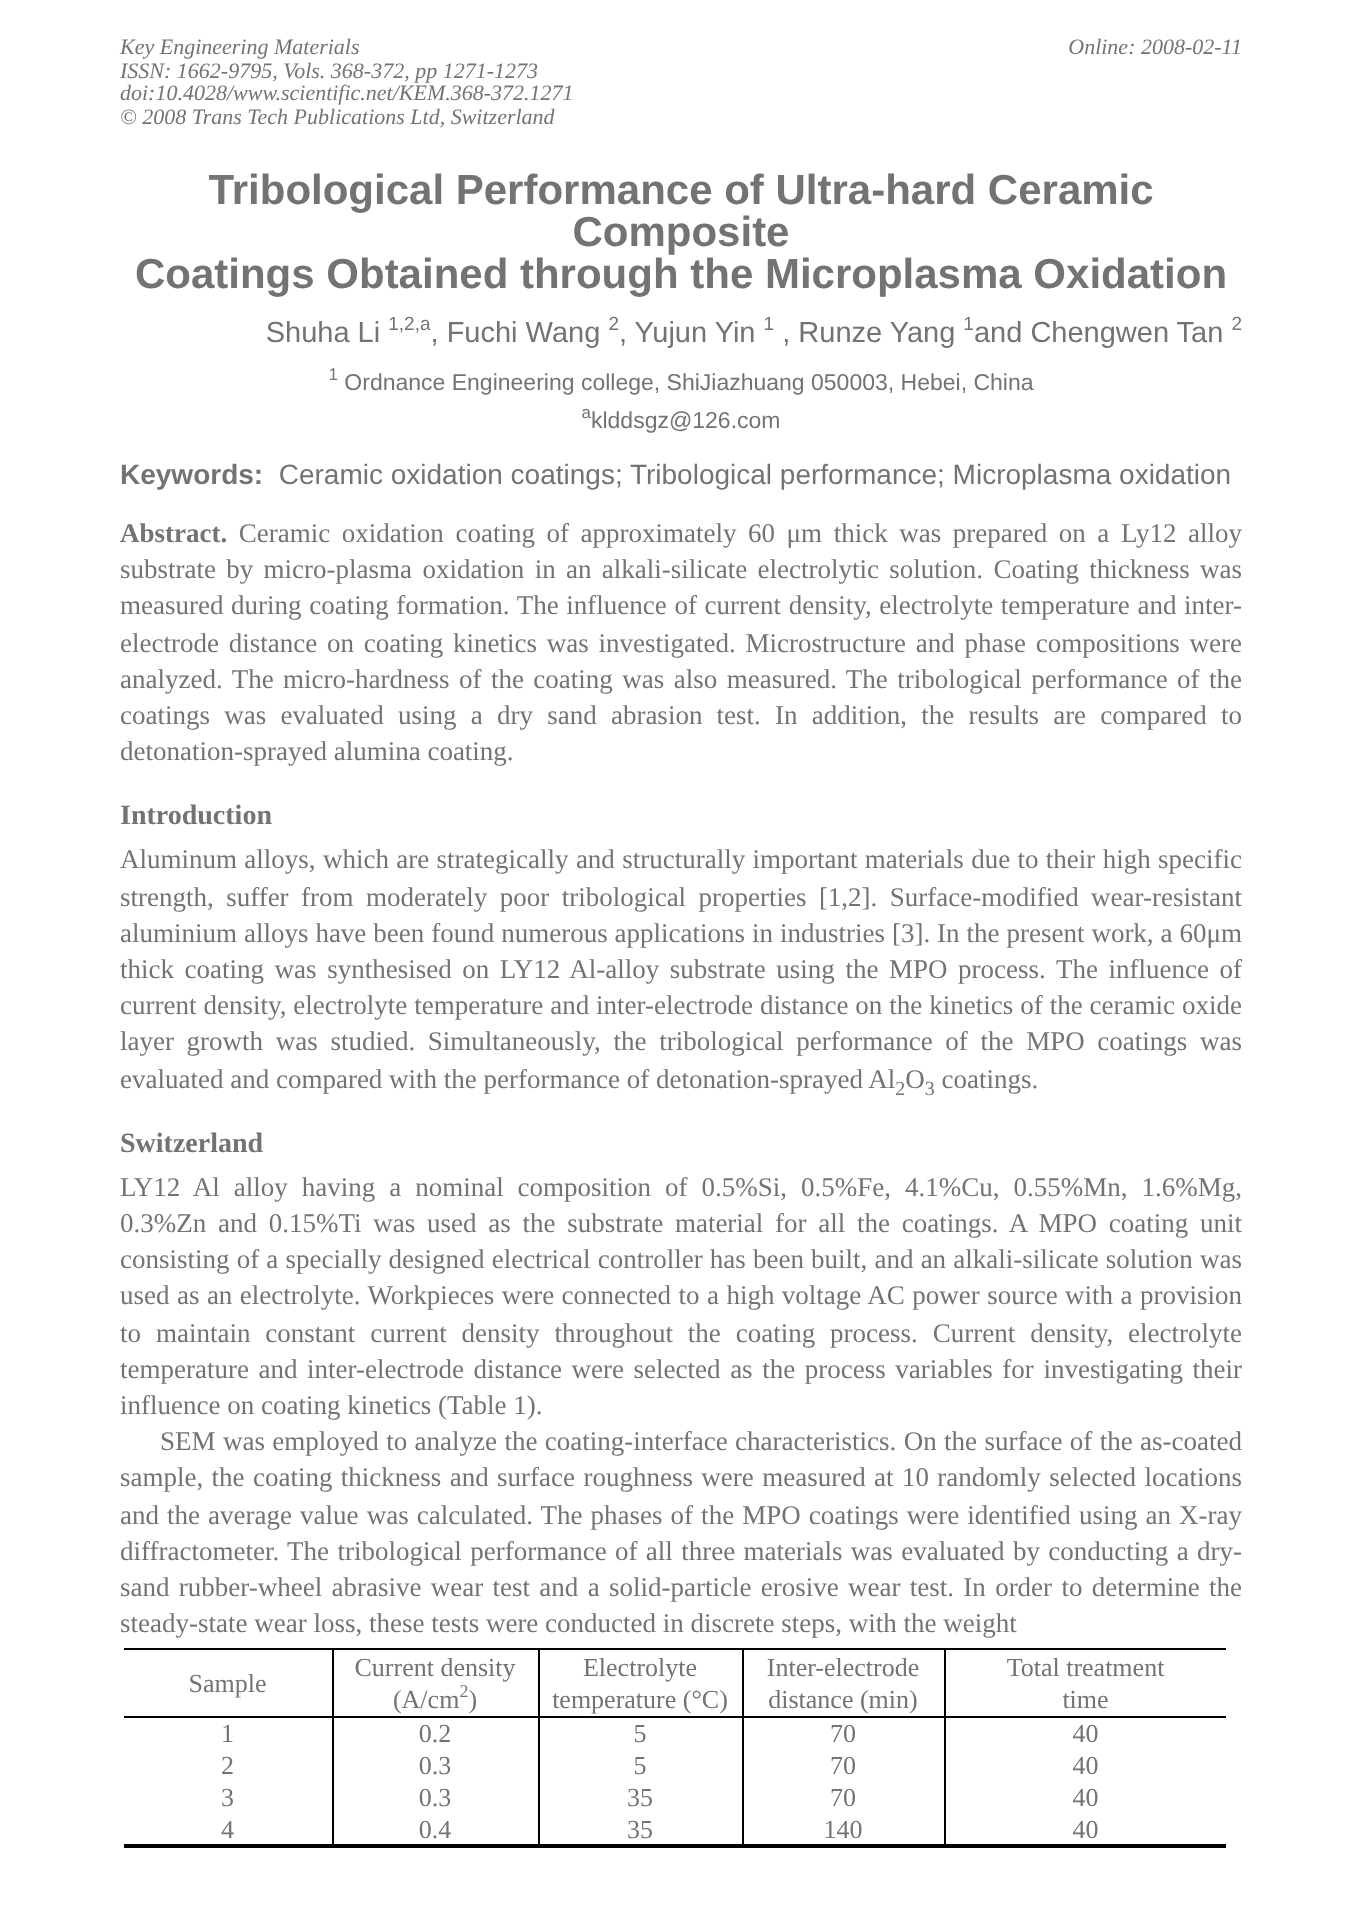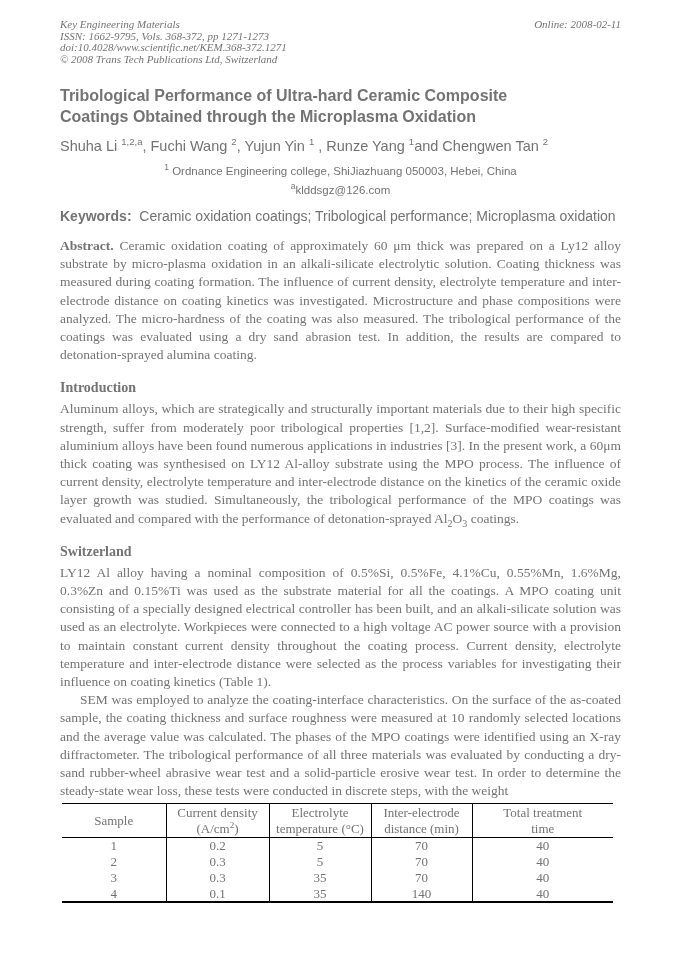--- a/index.html
+++ b/index.html
@@ -14,26 +14,26 @@
   
   .page-header { display: flex; justify-content: space-between; align-items: flex-start; }
   .header-left div, .header-right {
     font-family: "Liberation Serif", "DejaVu Serif", serif;
     font-style: italic; font-size: 11px; line-height: 11.5px;
   }
 
   
   .title {
     font-family: "Liberation Sans", "DejaVu Sans", sans-serif;
-    font-weight: bold; font-size: 16px; line-height: 21px;
-    text-align: left; margin: 20px 0 0 0;
+    font-weight: bold; font-size: 21px; line-height: 21px;
+    text-align: center; margin: 20px 0 0 0;
   }
   .authors {
     font-family: "Liberation Sans", "DejaVu Sans", sans-serif;
-    font-size: 14.5px; line-height: 19px; text-align: left;
+    font-size: 14.5px; line-height: 19px; text-align: right;
     margin-top: 10px; white-space: nowrap;
   }
   .authors sup { font-size: 9.5px; line-height: 0; }
   .affiliations { margin-top: 6px; }
   .affiliation {
     font-family: "Liberation Sans", "DejaVu Sans", sans-serif;
     font-size: 11.5px; line-height: 19px; text-align: center;
   }
   .affiliation sup { font-size: 8.5px; line-height: 0; }
 
@@ -150,21 +150,21 @@
       </tr>
       <tr>
         <td>3</td>
         <td>0.3</td>
         <td>35</td>
         <td>70</td>
         <td>40</td>
       </tr>
       <tr>
         <td>4</td>
-        <td>0.1</td>
+        <td>0.4</td>
         <td>35</td>
         <td>140</td>
         <td>40</td>
       </tr>
     </tbody>
   </table>
 
 </div>
 
 </body></html>

